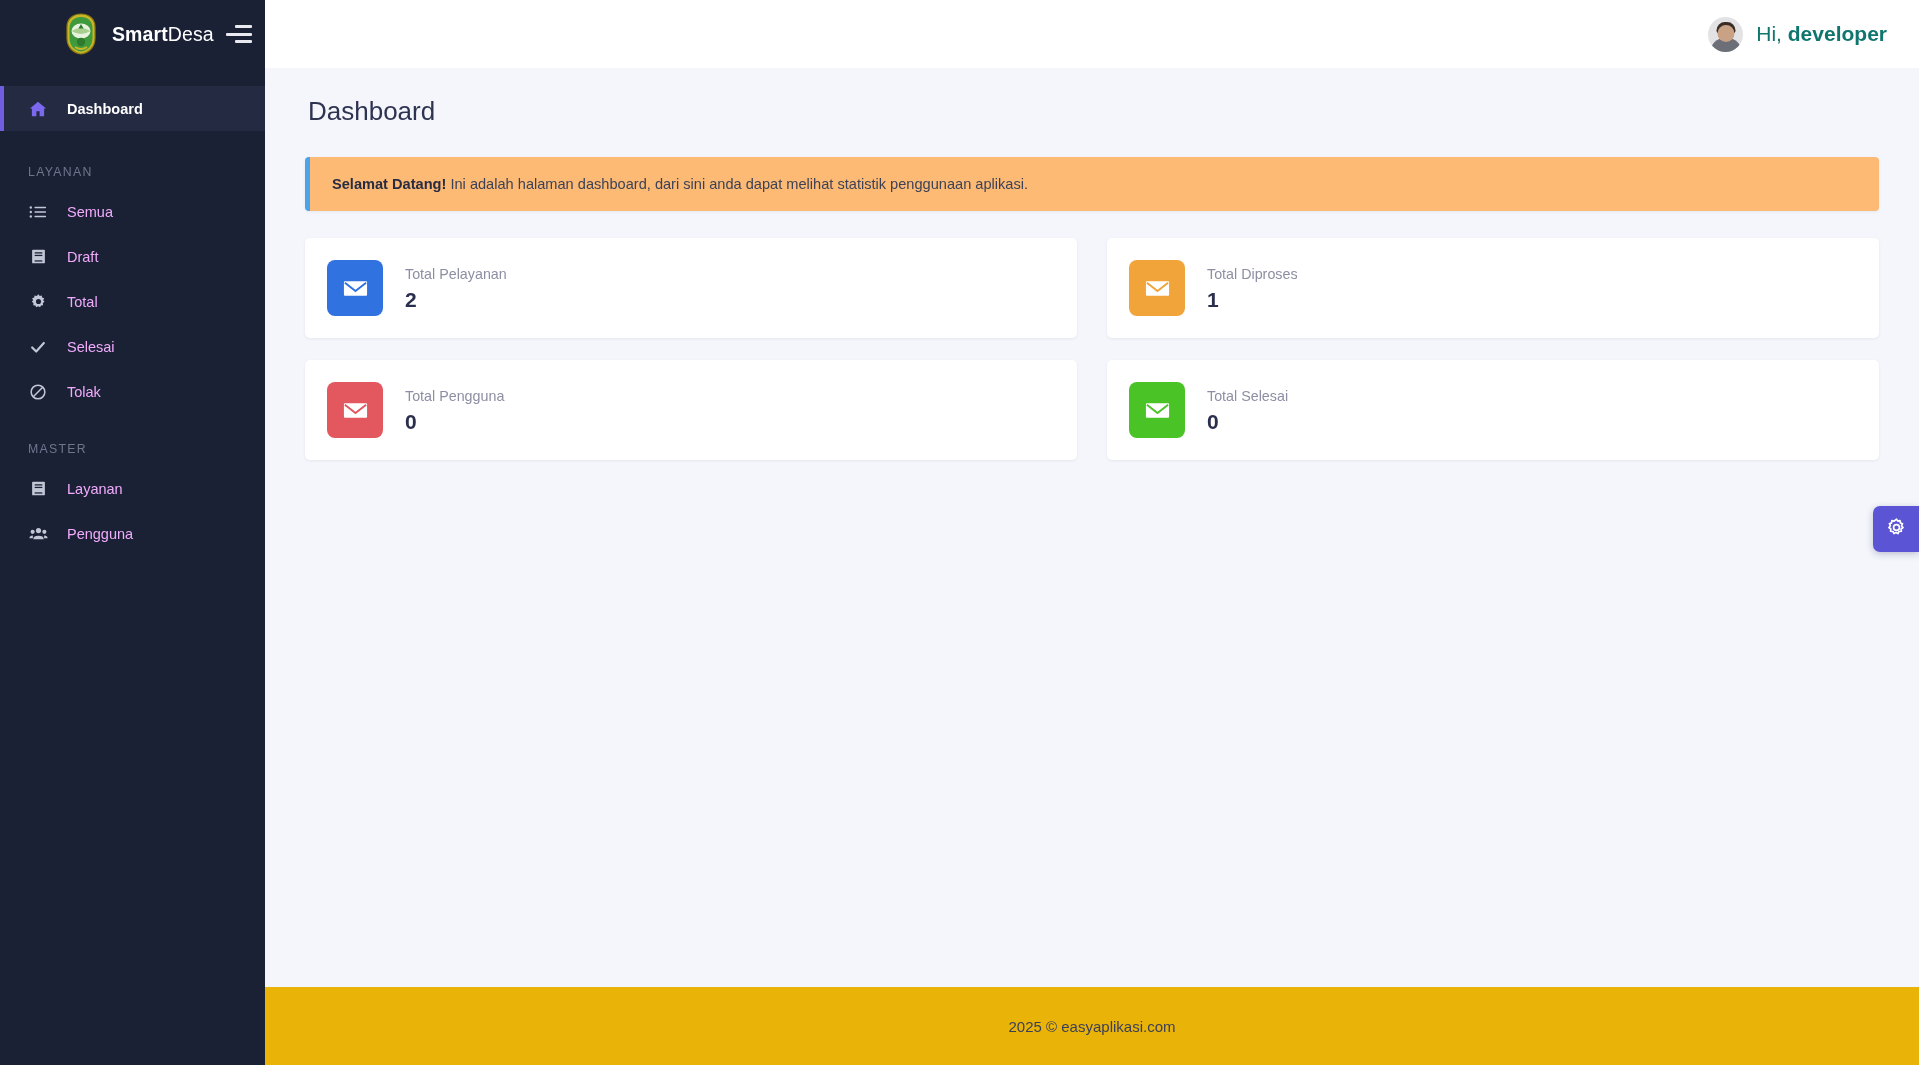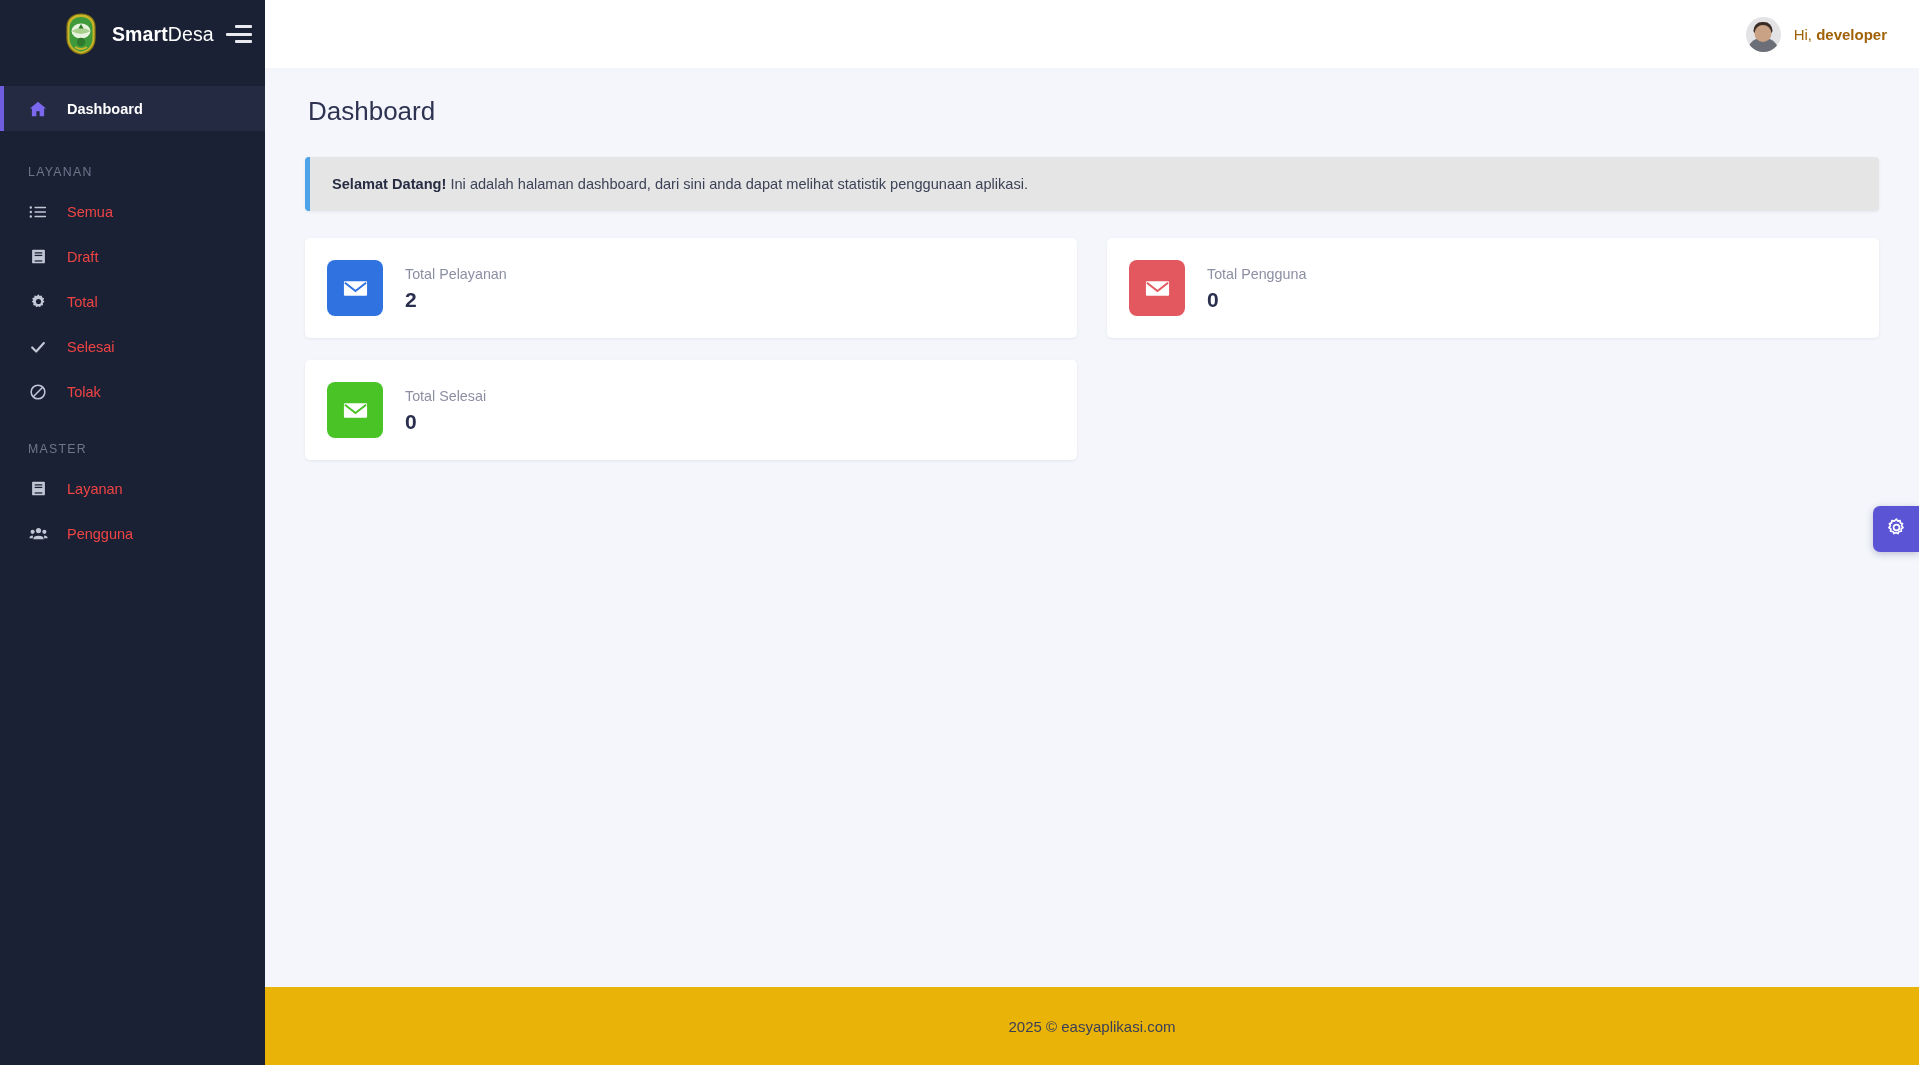--- a/index.html
+++ b/index.html
@@ -40,21 +40,21 @@
   .hamburger i:nth-child(1) { width: 17px; margin-left: 9px; }
   .hamburger i:nth-child(2) { width: 26px; }
   .hamburger i:nth-child(3) { width: 17px; margin-left: 9px; }
 
   .nav { padding-top: 18px; }
   .nav-item {
     position: relative;
     height: 45px;
     display: flex; align-items: center;
     padding-left: 28px; gap: 19px;
-    color: #ef4444; font-size: 14.5px;
+    color: #f0abfc; font-size: 14.5px;
     cursor: pointer; text-decoration: none;
   }
   .nav-item .ic { width: 20px; display:flex; align-items:center; justify-content:center; color: #c2c7d6; }
   .nav-item.active {
     background: #232a42;
     color: #ffffff; font-weight: 700;
   }
   .nav-item.active .ic { color: #7b68ee; }
   .nav-item.active::before {
     content: ""; position: absolute; left: 0; top: 0;
@@ -89,34 +89,34 @@
     width: 17px; height: 17px; border-radius: 50%; background: #c9a184;
   }
   .avatar .hair {
     position: absolute; left: 50%; top: 5px; transform: translateX(-50%);
     width: 19px; height: 11px; border-radius: 10px 10px 3px 3px; background: #3a2c25;
   }
   .avatar .body {
     position: absolute; left: 50%; bottom: -2px; transform: translateX(-50%);
     width: 31px; height: 16px; border-radius: 14px 14px 0 0; background: #6d6f78;
   }
-  .greet { font-size: 15px; color: #a16207; white-space: nowrap; }
+  .greet { font-size: 21px; color: #0f766e; white-space: nowrap; }
   .greet b { font-weight: 700; }
 
   .content {
     flex: 1; padding: 28px 40px 0 40px;
     overflow: hidden;
   }
   .page-title {
     font-size: 26px; color: #2e3352; font-weight: 400;
     margin: 0 0 30px 3px;
   }
 
   .alert {
-    background: #e5e5e5; border-left: 5px solid #4da3ea;
+    background: #fdba74; border-left: 5px solid #4da3ea;
     border-radius: 4px; padding: 19px 22px;
     font-size: 14.6px; color: #3d4256;
     box-shadow: 0 1px 3px rgba(40,50,80,.07);
     margin-bottom: 27px;
   }
   .alert b { font-weight: 700; color: #272c42; }
 
   .cards { display: flex; flex-wrap: wrap; gap: 22px 30px; }
   .card {
     flex: 0 0 calc(50% - 15px);
@@ -305,20 +305,32 @@
                 <path d="M3 6.5 h22 a1 1 0 0 1 1 1 v13 a1 1 0 0 1 -1 1 h-22 a1 1 0 0 1 -1 -1 v-13 a1 1 0 0 1 1 -1 Z"></path>
                 <path d="M3 8 L14 16.5 L25 8" fill="none" stroke="#2f72e0" stroke-width="2"></path>
               </svg>
           </span>
           <div>
             <div class="card-label">Total Pelayanan</div>
             <div class="card-value">2</div>
           </div>
         </div>
 
+        <div class="card">
+          <span class="card-icon" style="background:#f0a43a">
+            <svg viewBox="0 0 28 28" fill="#ffffff">
+                <path d="M3 6.5 h22 a1 1 0 0 1 1 1 v13 a1 1 0 0 1 -1 1 h-22 a1 1 0 0 1 -1 -1 v-13 a1 1 0 0 1 1 -1 Z"></path>
+                <path d="M3 8 L14 16.5 L25 8" fill="none" stroke="#f0a43a" stroke-width="2"></path>
+              </svg>
+          </span>
+          <div>
+            <div class="card-label">Total Diproses</div>
+            <div class="card-value">1</div>
+          </div>
+        </div>
 
         <div class="card">
           <span class="card-icon" style="background:#e3575f">
             <svg viewBox="0 0 28 28" fill="#ffffff">
                 <path d="M3 6.5 h22 a1 1 0 0 1 1 1 v13 a1 1 0 0 1 -1 1 h-22 a1 1 0 0 1 -1 -1 v-13 a1 1 0 0 1 1 -1 Z"></path>
                 <path d="M3 8 L14 16.5 L25 8" fill="none" stroke="#e3575f" stroke-width="2"></path>
               </svg>
           </span>
           <div>
             <div class="card-label">Total Pengguna</div>

